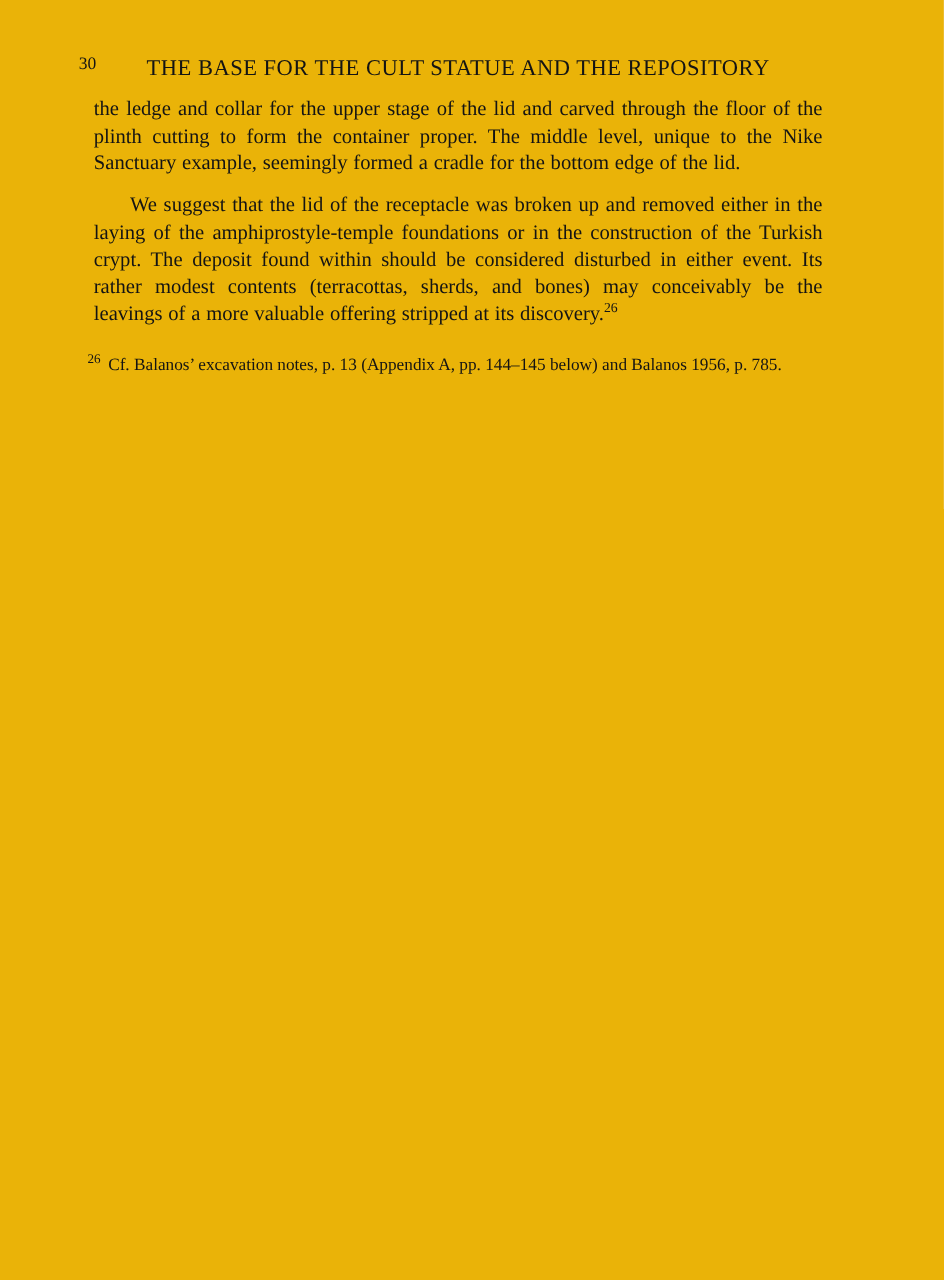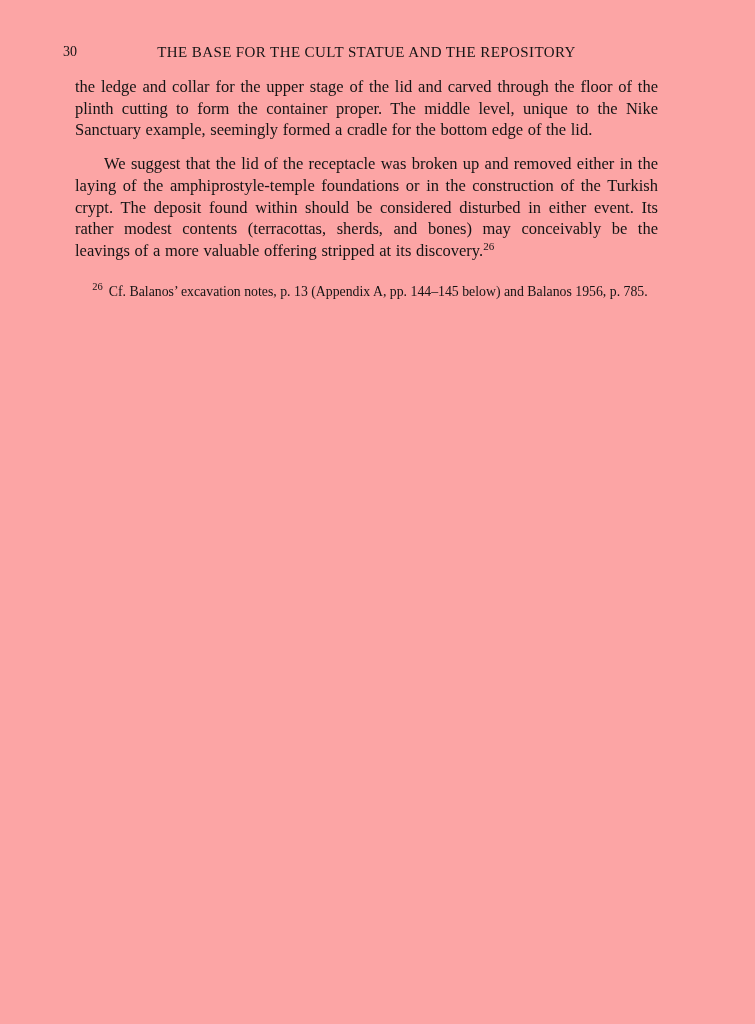--- a/index.html
+++ b/index.html
@@ -10,39 +10,39 @@
     width: 755px;
     height: 1024px;
     background: #e9e9e7;
     font-family: "Liberation Serif", serif;
     color: #141414;
   }
   .page {
     box-sizing: border-box;
     width: 755px;
     height: 1024px;
-    background: #fca5a5;
+    background: #eab308;
     padding: 44px 85px 0 63px;
     position: relative;
   }
   .running-head {
     position: relative;
     height: 20px;
     margin-bottom: 12px;
   }
   .page-number {
     position: absolute;
     left: 0;
     top: 0;
     font-size: 14px;
   }
   .head-title {
     display: block;
     text-align: center;
-    font-size: 15px;
+    font-size: 18px;
     letter-spacing: 0.4px;
     white-space: nowrap;
   }
   .body-text p {
     margin: 12px;
     font-size: 16.5px;
     line-height: 21.7px;
     text-align: justify;
     word-spacing: 0.5px;
   }
@@ -52,21 +52,20 @@
   sup.ref {
     font-size: 11px;
     line-height: 0;
     vertical-align: super;
   }
   .footnote {
     margin-top: 21px;
     font-size: 13.8px;
     line-height: 18px;
     padding-left: 7px;
-    text-align: center;
   }
   .footnote sup.marker {
     font-size: 10.5px;
     line-height: 0;
     vertical-align: super;
     margin-right: 6px;
   }
 </style>
 </head>
 <body>

